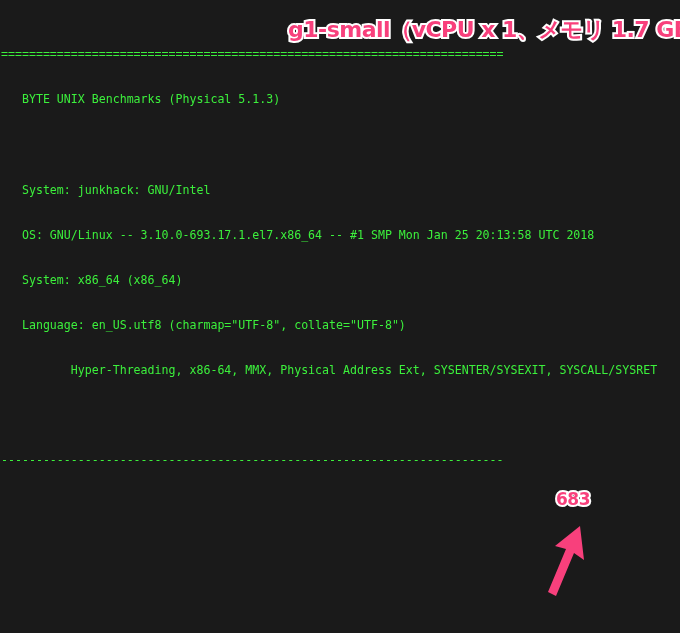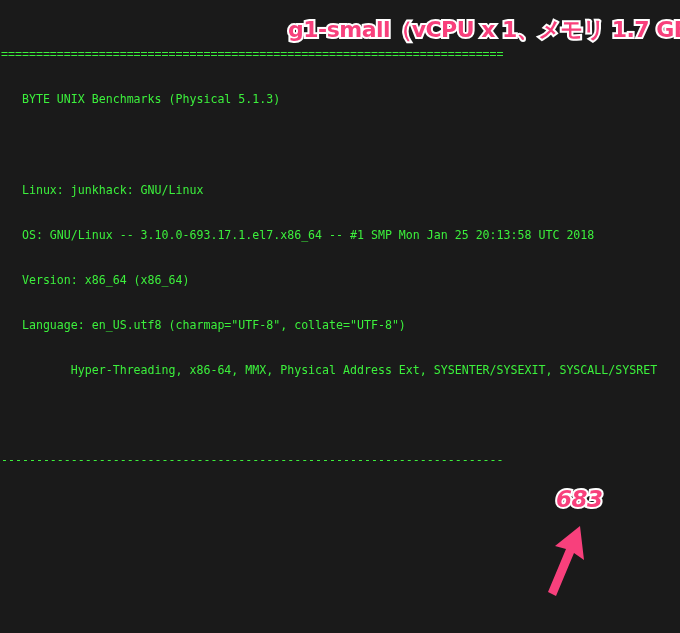--- a/index.html
+++ b/index.html
@@ -45,45 +45,44 @@
   }
   #annot-instance {
     left: 288px;
     top: 22px;
     font-size: 22px;
     letter-spacing: -0.5px;
   }
   #annot-score {
     left: 556px;
     top: 492px;
-    font-size: 23px;
+    font-size: 17px;
     letter-spacing: -0.5px;
-    font-style: italic;
   }
   #annot-arrow {
     position: absolute;
     left: 536px;
     top: 524px;
     width: 70px;
     height: 76px;
     pointer-events: none;
   }
 </style>
 </head>
 <body>
 
 <div id="terminal">
   <div id="console">
 
     <div class="line">========================================================================</div>
     <div class="line">   BYTE UNIX Benchmarks (Physical 5.1.3)</div>
     <div class="line blank">&nbsp;</div>
-    <div class="line">   Linux: junkhack: GNU/Linux</div>
+    <div class="line">   System: junkhack: GNU/Intel</div>
     <div class="line">   OS: GNU/Linux -- 3.10.0-693.17.1.el7.x86_64 -- #1 SMP Mon Jan 25 20:13:58 UTC 2018</div>
-    <div class="line">   Version: x86_64 (x86_64)</div>
+    <div class="line">   System: x86_64 (x86_64)</div>
     <div class="line">   Language: en_US.utf8 (charmap="UTF-8", collate="UTF-8")</div>
     <div class="line">          Hyper-Threading, x86-64, MMX, Physical Address Ext, SYSENTER/SYSEXIT, SYSCALL/SYSRET</div>
     <div class="line blank">&nbsp;</div>
     <div class="line">------------------------------------------------------------------------</div>
     
     
 
     
 
     

